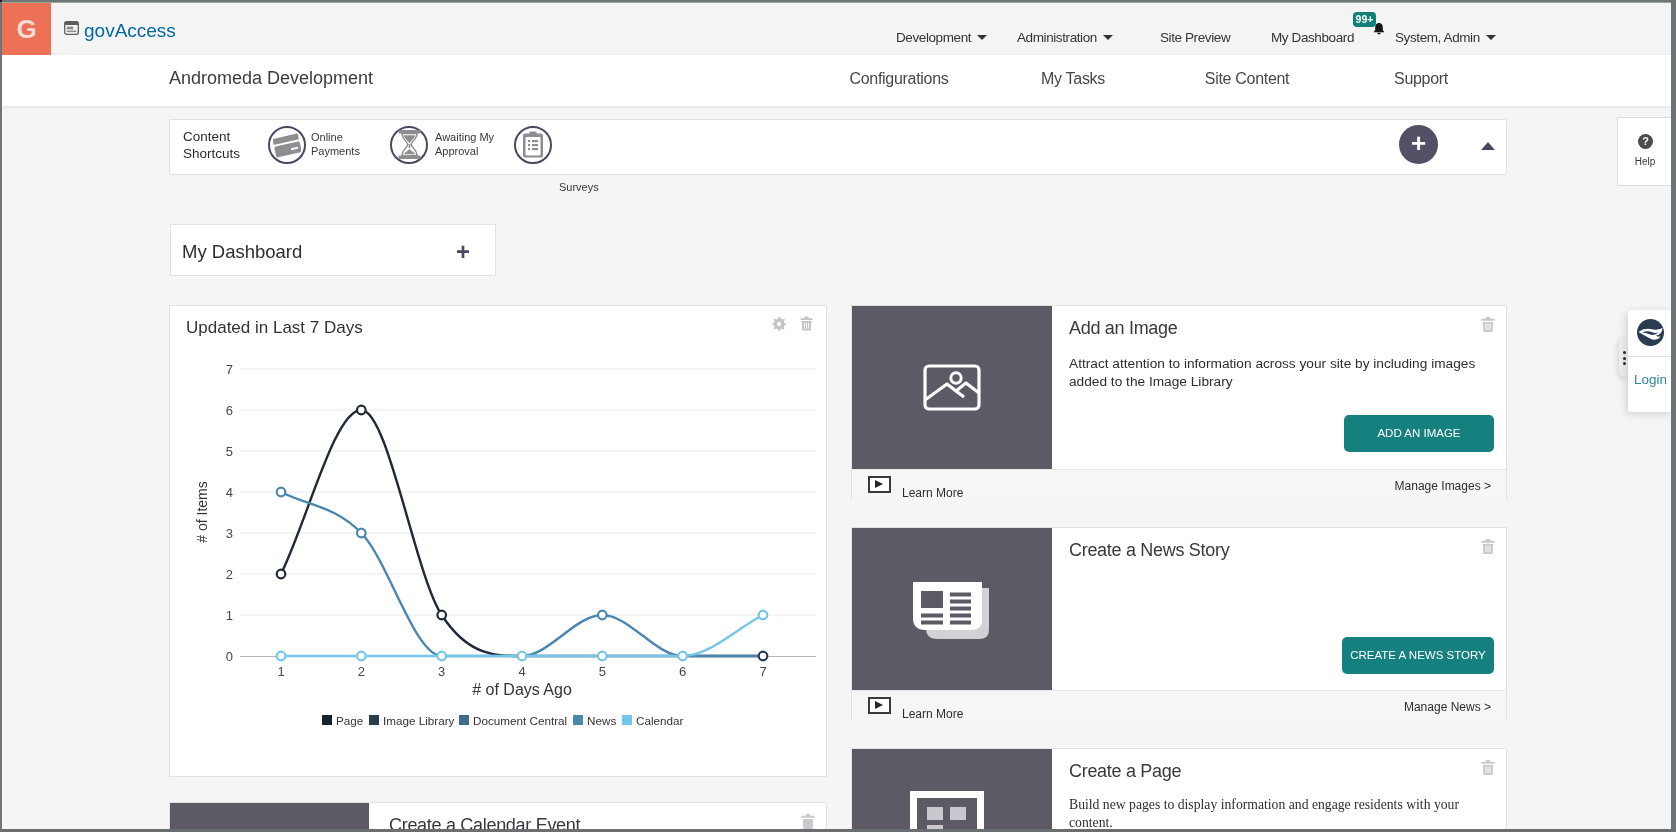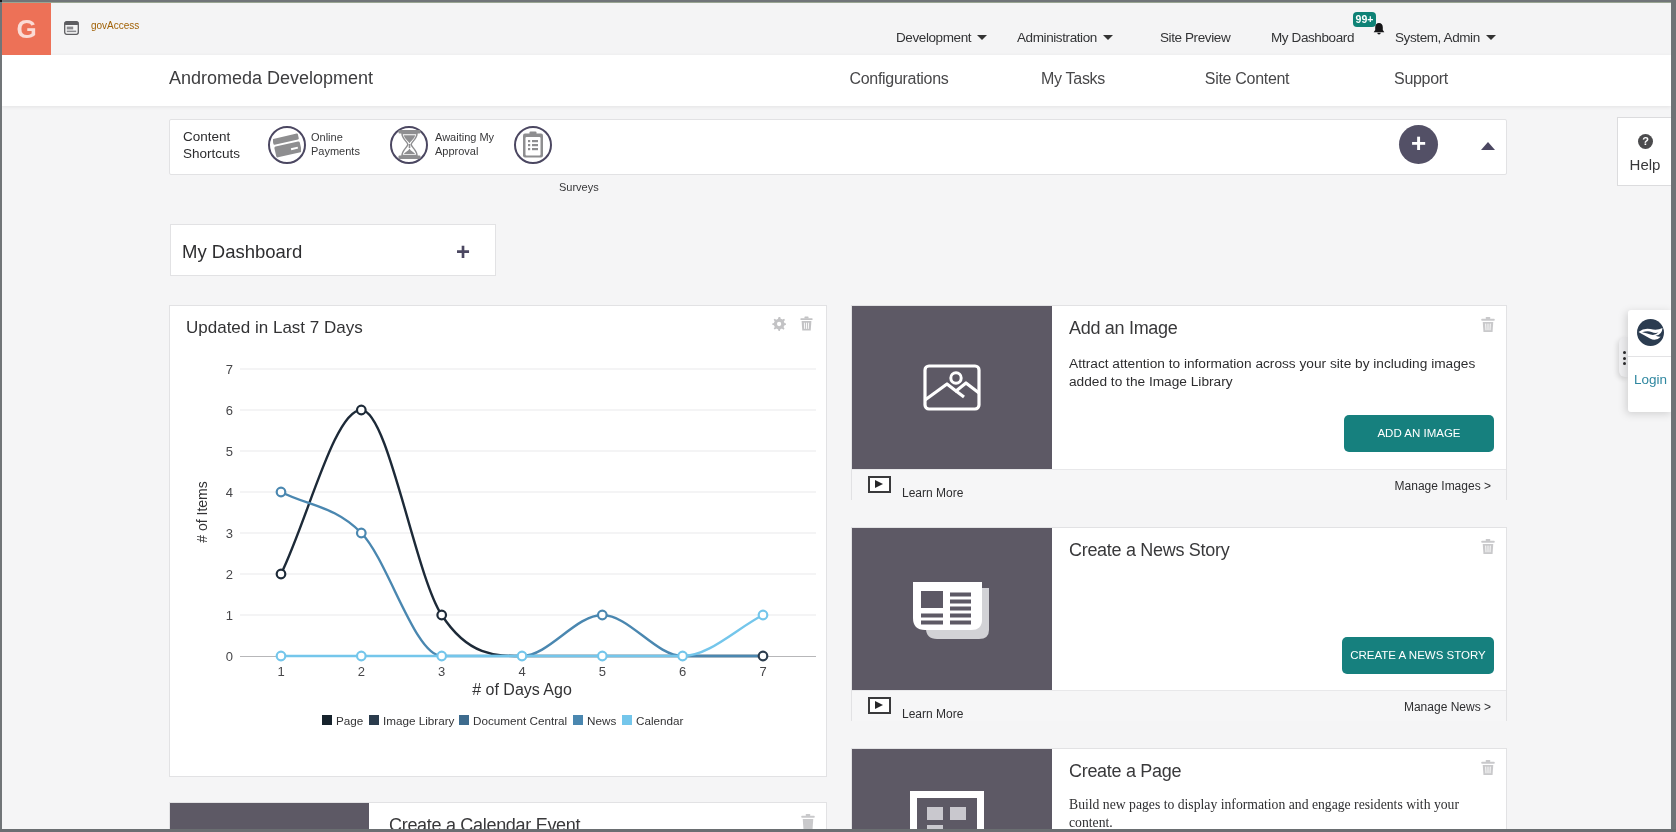--- a/index.html
+++ b/index.html
@@ -10,40 +10,40 @@
 #frame-top { left:0; top:0; width:1676px; height:2px; background:#717578; }
 #frame-green { left:2px; top:2px; width:1671px; height:1px; background:#9aa593; }
 #frame-left { left:0; top:0; width:2px; height:832px; background:#717578; }
 #frame-right { left:1671px; top:0; width:5px; height:829px; background:#6f7376; }
 #frame-bottom { left:0; top:829px; width:1676px; height:3px; background:#6a6e71; }
 #corner-tl { left:0; top:0; width:2px; height:2px; background:#1a1a1a; }
 
 #topbar { left:2px; top:3px; width:1669px; height:52px; background:#f4f4f5; }
 #logoG { left:2px; top:3px; width:49px; height:52px; background:#ed7157; color:rgba(255,255,255,.75); font-size:26px; font-weight:bold; text-align:center; line-height:52px; }
 #gaicon { left:64px; top:21px; }
-#gatext { left:91px; top:20px; font-size:10px; font-weight:500; color:#a16207; }
+#gatext { left:84px; top:20px; font-size:19px; font-weight:500; color:#0369a1; }
 .topnav { top:30px; font-size:13.5px; letter-spacing:-0.4px; color:#333436; }
 .caret-down { display:inline-block; width:0; height:0; border-left:5px solid transparent; border-right:5px solid transparent; border-top:5px solid #333; vertical-align:middle; margin-left:6px; margin-top:-2px; }
 #badge99 { left:1353px; top:12px; width:23px; height:15px; background:#0e8276; border-radius:4px; color:#fff; font-size:10.5px; font-weight:bold; text-align:center; line-height:15px; }
 
 #nav2 { left:2px; top:55px; width:1669px; height:51px; background:#fff; box-shadow:0 1px 4px rgba(0,0,0,.08); }
 #sitename { left:169px; top:68px; font-size:18px; color:#3d3d3f; }
 .nav2item { top:70px; font-size:16px; letter-spacing:-0.3px; color:#48484a; transform:translateX(-50%); }
 
 #shortcuts { left:169px; top:119px; width:1338px; height:56px; background:#fff; border:1px solid #e2e2e4; border-radius:2px; }
 #cs-label { left:183px; top:128px; font-size:13.5px; color:#2c2c2e; line-height:17px; }
 .sc-circle { width:38px; height:38px; border:2px solid #4b4761; border-radius:50%; background:#fff; top:126px; }
 .sc-label { font-size:11px; color:#38383a; line-height:13.5px; top:131px; }
 .sc-label.one { top:139px; }
 #plus-circle { left:1399px; top:125px; width:39px; height:39px; background:#535066; border-radius:50%; color:#fff; text-align:center; font-size:26px; line-height:37px; font-weight:bold; }
 #collapse-caret { left:1481px; top:142px; width:0; height:0; border-left:7px solid transparent; border-right:7px solid transparent; border-bottom:8px solid #4b4761; }
 
 #helpbox { left:1617px; top:117px; width:56px; height:69px; background:#fff; border:1px solid #dcdcde; }
 #help-q { left:1638px; top:134px; width:15px; height:15px; background:#4b4b4d; border-radius:50%; color:#fff; font-size:11px; font-weight:bold; text-align:center; line-height:15px; }
-#help-t { left:1617px; top:156px; width:56px; text-align:center; font-size:15px; color:#38383a; }
+#help-t { left:1617px; top:156px; width:56px; text-align:center; font-size:10px; color:#38383a; }
 
 #mydash { left:170px; top:224px; width:326px; height:52px; background:#fff; border:1px solid #e2e2e4; }
 #mydash-t { left:182px; top:241px; font-size:18.5px; color:#2e2e30; }
 #mydash-plus { left:456px; top:238px; font-size:24px; font-weight:bold; color:#4b4761; }
 
 #chartcard { left:169px; top:305px; width:658px; height:472px; background:#fff; border:1px solid #e2e2e4; }
 #chart-title { left:186px; top:318px; font-size:17px; color:#333335; }
 
 .widget { left:851px; width:656px; background:#fff; border:1px solid #e2e2e4; }
 .wpanel { position:absolute; left:0; top:0; width:200px; background:#5d5965; }

